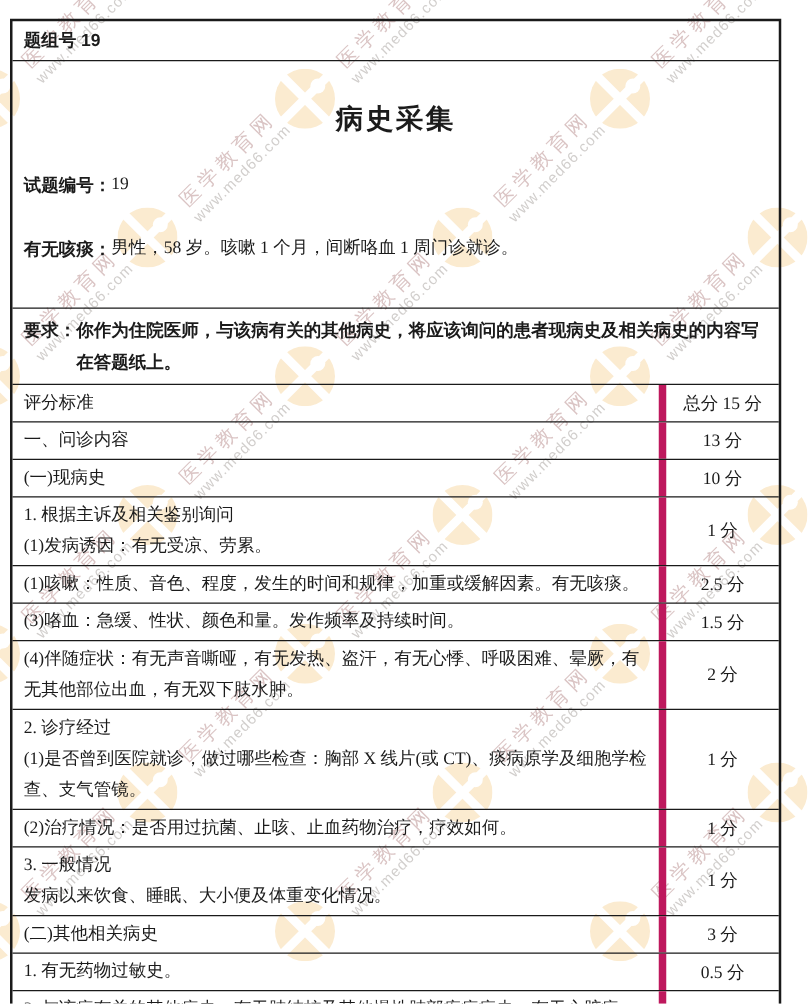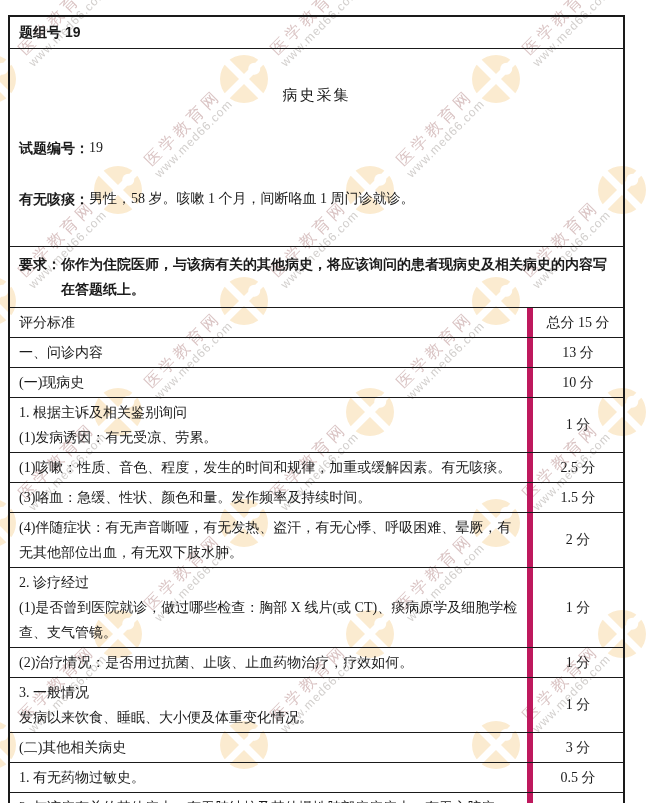--- a/index.html
+++ b/index.html
@@ -32,22 +32,22 @@
   .cell-score{
     width:86px;flex:0 0 auto;border-left:6px solid #be185d;
     display:flex;align-items:center;justify-content:center;
     font-size:14px;padding:2px 2px;text-align:center;
   }
   .bold-sans{font-family:"Liberation Sans","DejaVu Sans",sans-serif;font-weight:bold;}
 
   .row-group .cell-main{padding:3px 9px;}
   .row-head{display:block;padding:5px 9px 9px;}
   .doc-title{
-    text-align:center;font-size:15px;line-height:31px;letter-spacing:2px;
-    font-family:"Liberation Sans","DejaVu Sans",sans-serif;font-weight:normal;
+    text-align:center;font-size:22px;line-height:31px;letter-spacing:2px;
+    font-family:"Liberation Sans","DejaVu Sans",sans-serif;font-weight:bold;
   }
   .head-line{display:flex;font-size:14px;line-height:26px;}
   .head-label{flex:0 0 auto;}
   .head-value{flex:1;}
   .row-req{display:flex;padding:5px 9px;font-size:14px;line-height:25px;}
   .req-label{flex:0 0 auto;}
   .req-value{flex:1;}
 </style>
 </head>
 <body>

